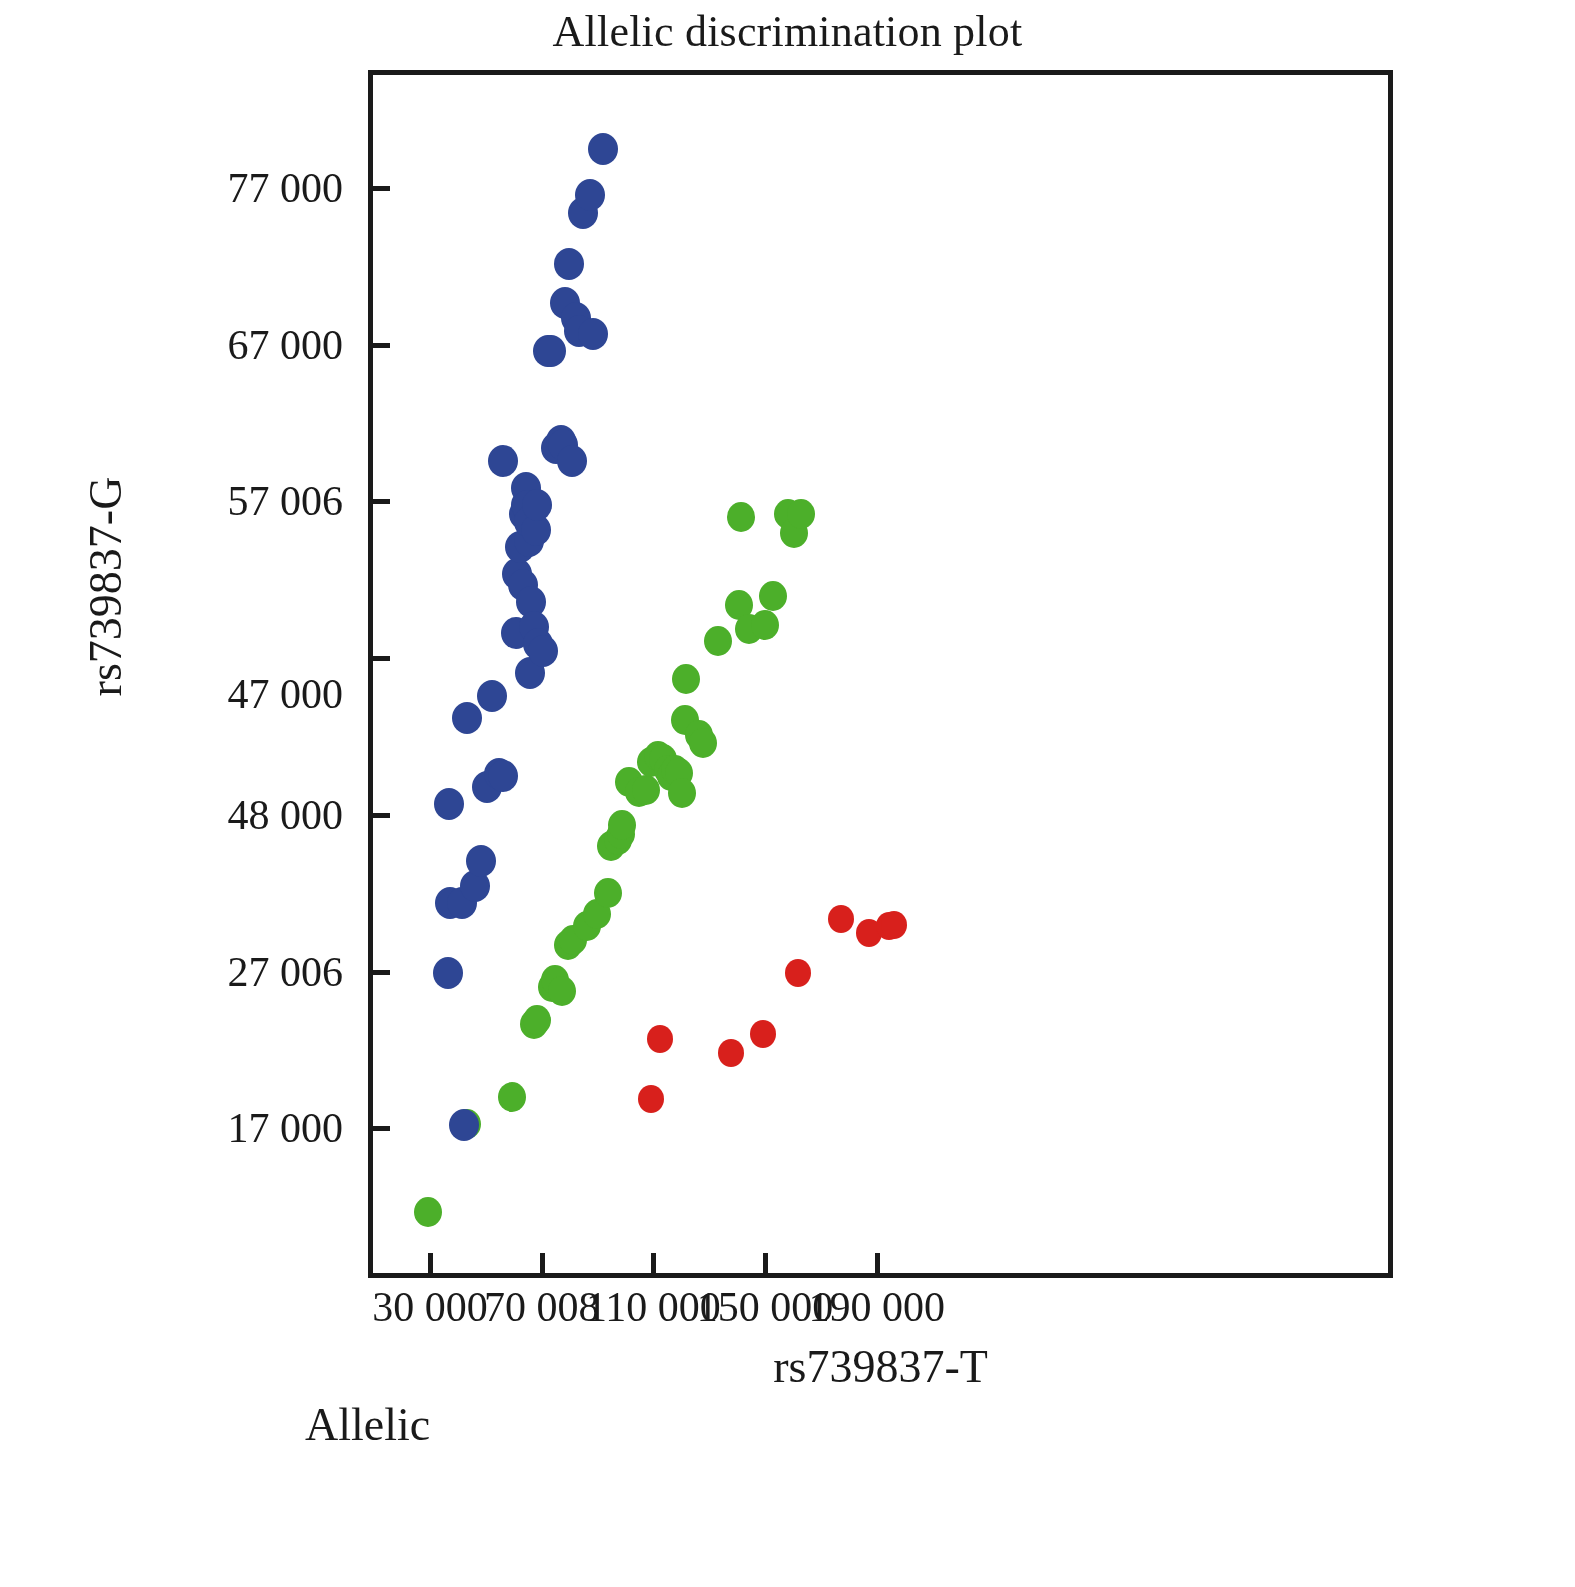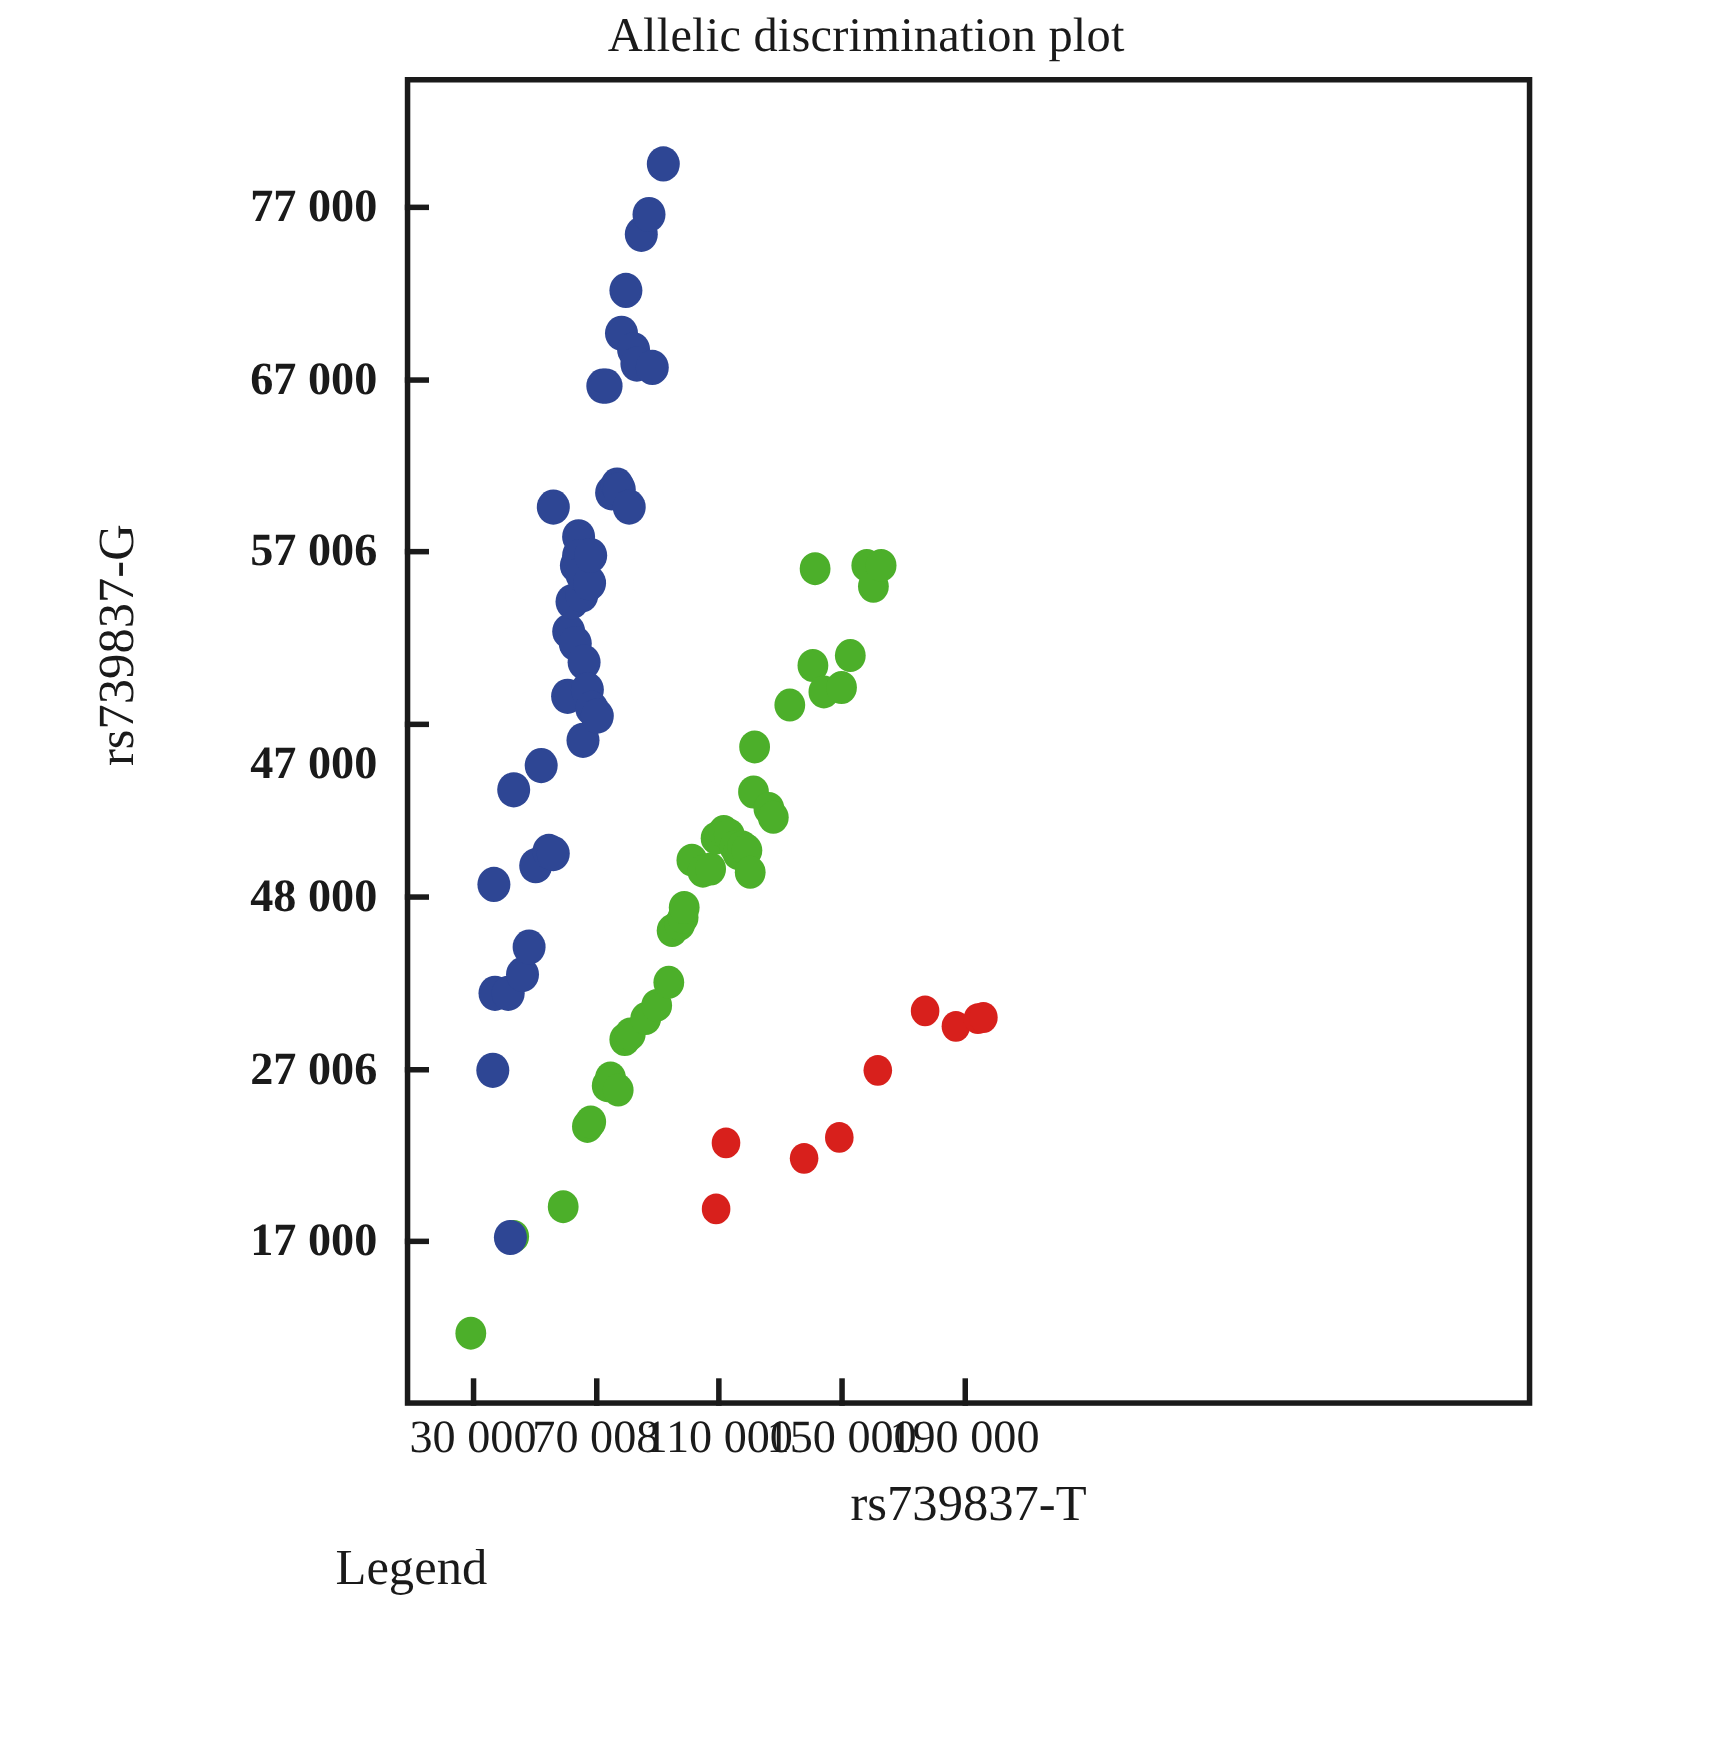--- a/index.html
+++ b/index.html
@@ -64,21 +64,20 @@
     background: #1a1a1a;
   }
   .ytick-label {
     position: absolute;
     right: 1232px; 
     text-align: right;
     font-size: 42px;
     white-space: nowrap;
     transform: translateY(-50%);
     color: #1a1a1a;
-    font-weight: bold;
   }
 
   .xtick {
     position: absolute;
     top: 1253px;
     width: 5px;
     height: 25px;
     background: #1a1a1a;
   }
   .xtick-label {
@@ -280,14 +279,14 @@
     <div class="xtick" style="left: 763.1px;"></div>
     <div class="xtick-label" style="left: 765.1px;">150 000</div>
     <div class="xtick" style="left: 874.8px;"></div>
     <div class="xtick-label" style="left: 876.8px;">190 000</div>
   </div>
 
 <div id="y-axis-title">rs739837-G</div>
 <div id="x-axis-title">rs739837-T</div>
 
 <div id="legend">
-  <div id="legend-heading">Legend</div>
+  <div id="legend-heading">Allelic</div>
 </div>
 
 </body></html>

